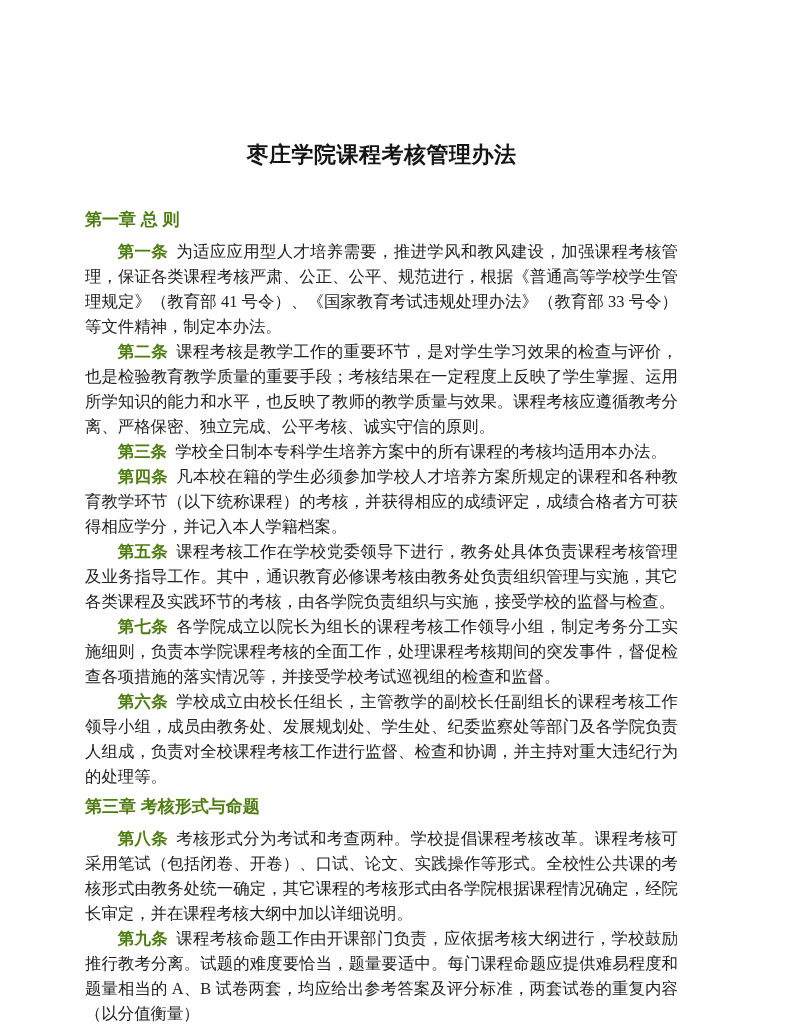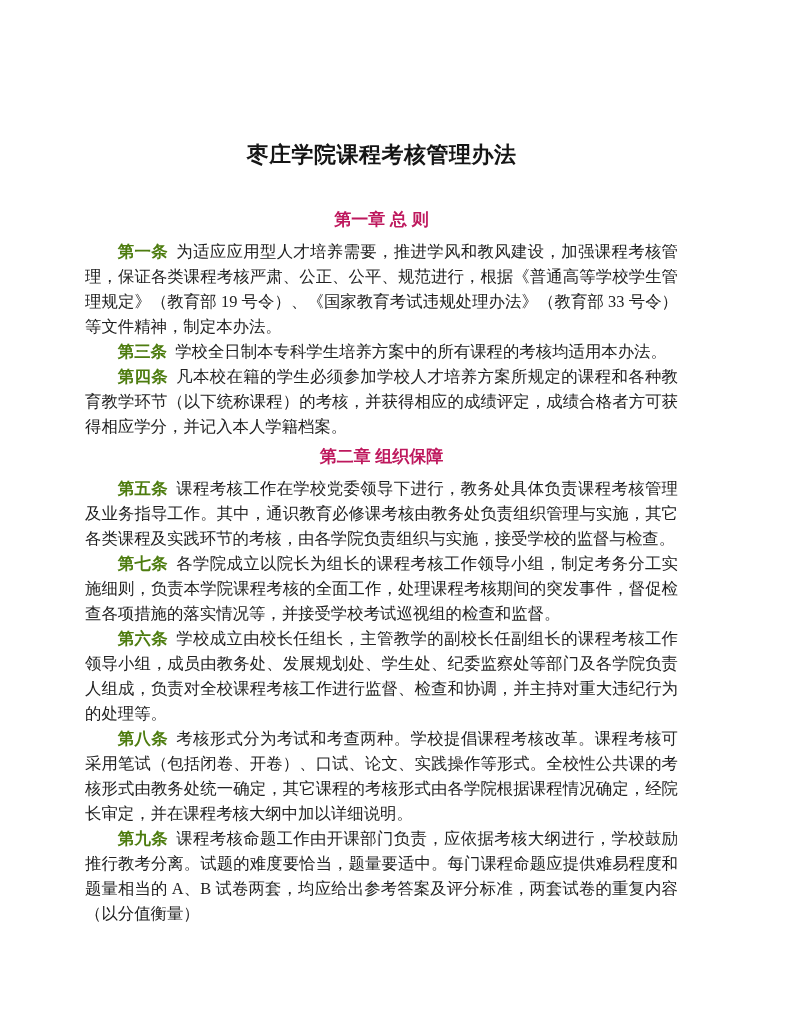--- a/index.html
+++ b/index.html
@@ -28,22 +28,22 @@
     text-align: center;
     color: #151515;
     font-family: "Liberation Serif", "DejaVu Serif", serif;
   }
   .chapter-heading {
     margin: 0;
     padding: 5px 0 7px 0;
     font-size: 17px;
     line-height: 25px;
     font-weight: 700;
-    text-align: center;
-    color: #be185d;
+    text-align: left;
+    color: #4d7c0f;
     font-family: "Liberation Sans", "DejaVu Sans", sans-serif;
   }
   .chapter-heading.first {
     padding-top: 0;
   }
   .article {
     margin: 0;
     font-size: 16.4px;
     line-height: 25px;
     text-align: justify;
@@ -59,33 +59,34 @@
 </style>
 </head>
 <body>
 
 <div class="page">
 
   <h1 class="doc-title">枣庄学院课程考核管理办法</h1>
 
   <h2 class="chapter-heading first">第一章 总 则</h2>
 
-  <p class="article"><b class="article-label">第一条</b><span>为适应应用型人才培养需要，推进学风和教风建设，加强课程考核管理，保证各类课程考核严肃、公正、公平、规范进行，根据《普通高等学校学生管理规定》（教育部 19 号令）、《国家教育考试违规处理办法》（教育部 33 号令）等文件精神，制定本办法。</span></p>
+  <p class="article"><b class="article-label">第一条</b><span>为适应应用型人才培养需要，推进学风和教风建设，加强课程考核管理，保证各类课程考核严肃、公正、公平、规范进行，根据《普通高等学校学生管理规定》（教育部 41 号令）、《国家教育考试违规处理办法》（教育部 33 号令）等文件精神，制定本办法。</span></p>
 
+  <p class="article"><b class="article-label">第二条</b><span>课程考核是教学工作的重要环节，是对学生学习效果的检查与评价，也是检验教育教学质量的重要手段；考核结果在一定程度上反映了学生掌握、运用所学知识的能力和水平，也反映了教师的教学质量与效果。课程考核应遵循教考分离、严格保密、独立完成、公平考核、诚实守信的原则。</span></p>
 
   <p class="article"><b class="article-label">第三条</b><span>学校全日制本专科学生培养方案中的所有课程的考核均适用本办法。</span></p>
 
   <p class="article"><b class="article-label">第四条</b><span>凡本校在籍的学生必须参加学校人才培养方案所规定的课程和各种教育教学环节（以下统称课程）的考核，并获得相应的成绩评定，成绩合格者方可获得相应学分，并记入本人学籍档案。</span></p>
 
-  <h2 class="chapter-heading">第二章 组织保障</h2>
 
   <p class="article"><b class="article-label">第五条</b><span>课程考核工作在学校党委领导下进行，教务处具体负责课程考核管理及业务指导工作。其中，通识教育必修课考核由教务处负责组织管理与实施，其它各类课程及实践环节的考核，由各学院负责组织与实施，接受学校的监督与检查。</span></p>
 
   <p class="article"><b class="article-label">第七条</b><span>各学院成立以院长为组长的课程考核工作领导小组，制定考务分工实施细则，负责本学院课程考核的全面工作，处理课程考核期间的突发事件，督促检查各项措施的落实情况等，并接受学校考试巡视组的检查和监督。</span></p>
 
   <p class="article"><b class="article-label">第六条</b><span>学校成立由校长任组长，主管教学的副校长任副组长的课程考核工作领导小组，成员由教务处、发展规划处、学生处、纪委监察处等部门及各学院负责人组成，负责对全校课程考核工作进行监督、检查和协调，并主持对重大违纪行为的处理等。</span></p>
 
+  <h2 class="chapter-heading">第三章 考核形式与命题</h2>
 
   <p class="article"><b class="article-label">第八条</b><span>考核形式分为考试和考查两种。学校提倡课程考核改革。课程考核可采用笔试（包括闭卷、开卷）、口试、论文、实践操作等形式。全校性公共课的考核形式由教务处统一确定，其它课程的考核形式由各学院根据课程情况确定，经院长审定，并在课程考核大纲中加以详细说明。</span></p>
 
   <p class="article"><b class="article-label">第九条</b><span>课程考核命题工作由开课部门负责，应依据考核大纲进行，学校鼓励推行教考分离。试题的难度要恰当，题量要适中。每门课程命题应提供难易程度和题量相当的 A、B 试卷两套，均应给出参考答案及评分标准，两套试卷的重复内容（以分值衡量）</span></p>
 
 </div>
 
 </body></html>

